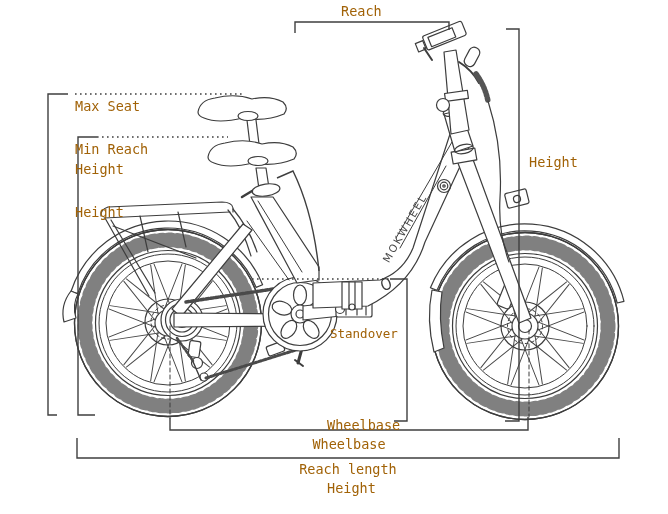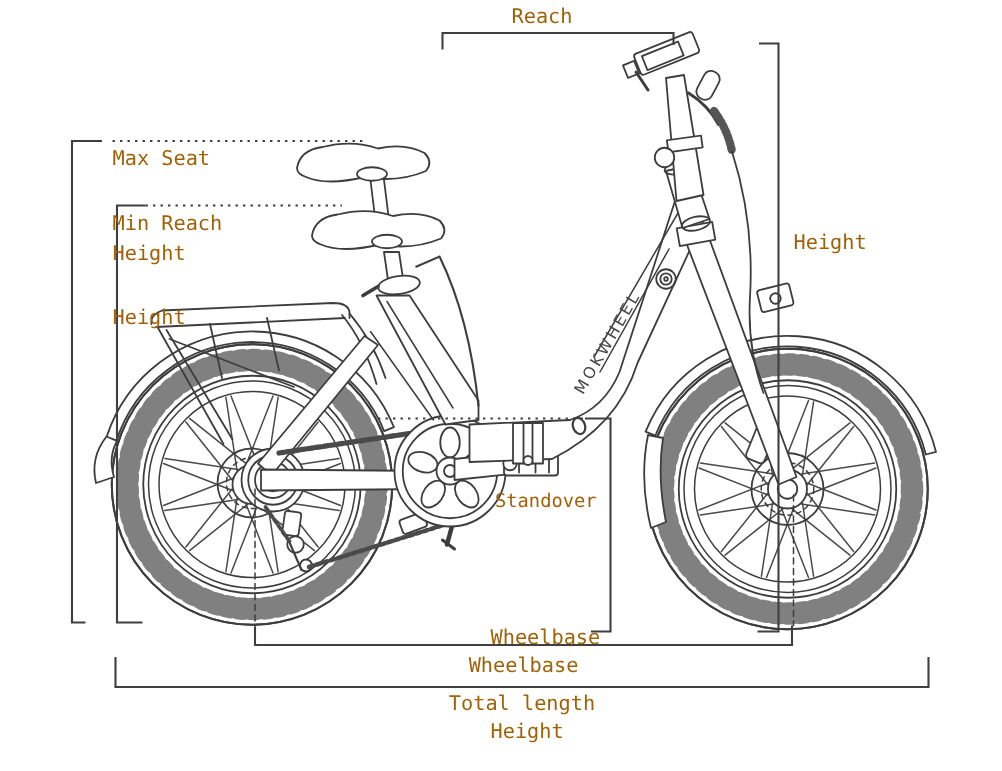--- a/index.html
+++ b/index.html
@@ -256,15 +256,15 @@
 
 <div class="lbl" style="left:330px;top:323px;font-size:12.5px;"><span>Standover</span></div>
 
 <div class="lbl" style="left:327px;top:373px;">
   <div>Wheelbase</div>
   <div>Height</div>
 </div>
 
 <div class="lbl" style="left:170px;top:434px;width:358px;text-align:center;"><span>Wheelbase</span></div>
 
-<div class="lbl" style="left:77px;top:459px;width:542px;text-align:center;"><span>Total length</span></div>
+<div class="lbl" style="left:77px;top:459px;width:542px;text-align:center;"><span>Reach length</span></div>
 
 </div>
 
 </body></html>

